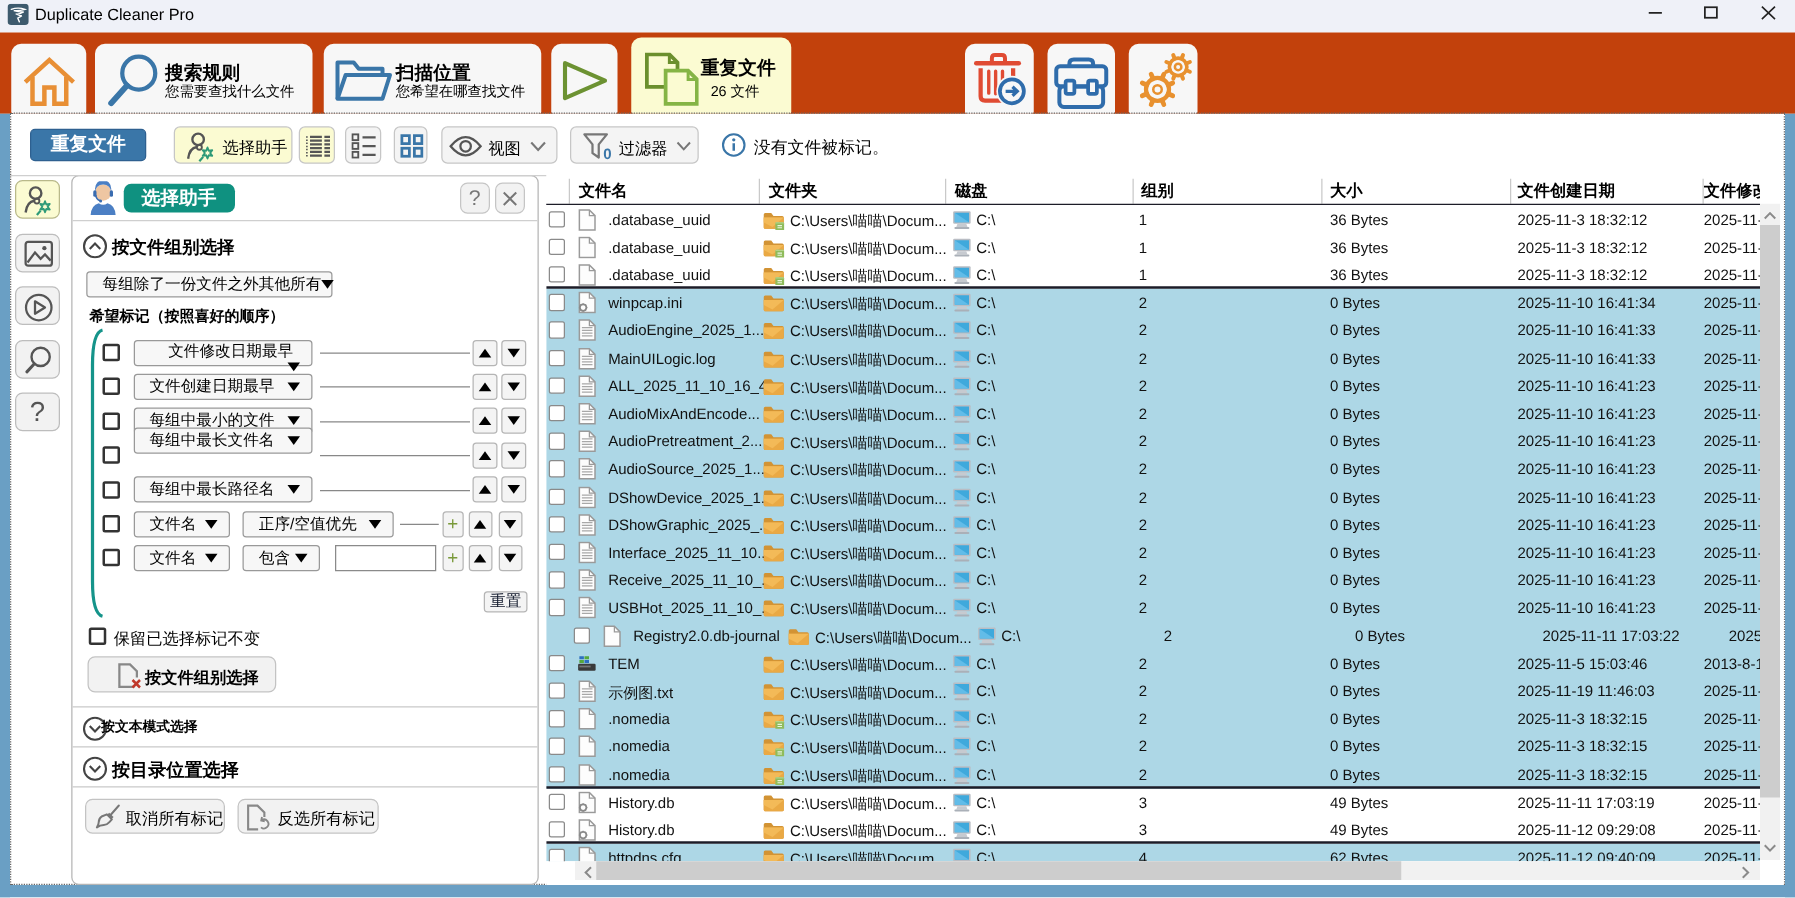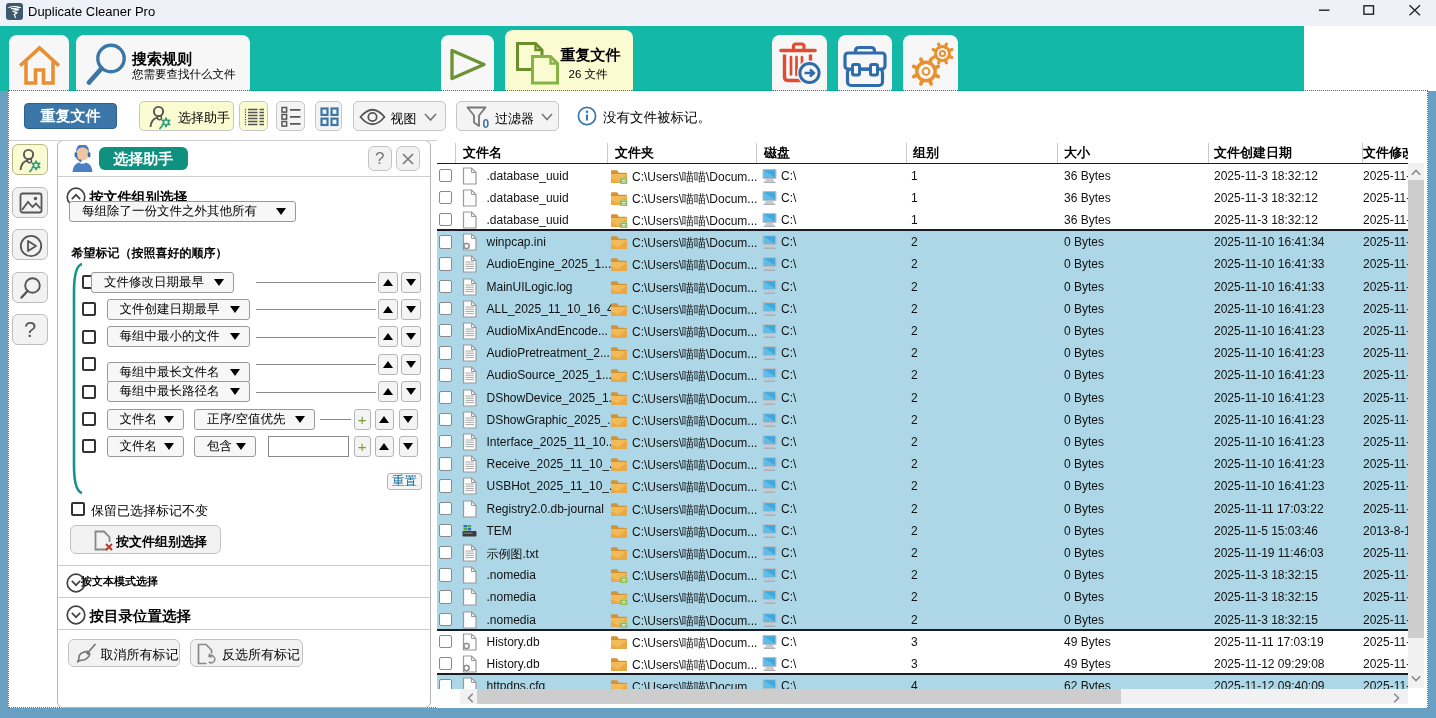--- a/index.html
+++ b/index.html
@@ -3,38 +3,38 @@
 <meta charset="utf-8">
 <style>
   * { margin:0; padding:0; box-sizing:border-box; }
   html,body { width:1436px; height:718px; overflow:hidden; }
   body { font-family:"Liberation Sans", sans-serif; position:relative; background:#fff; }
   .abs { position:absolute; }
   
   #titlebar { left:0; top:0; width:1436px; height:26px; background:#eff1f8; }
   #titlebar .tttext { position:absolute; left:28px; top:4px; font-size:13px; color:#000; }
   
-  #toolbar { left:0; top:26px; width:1304px; height:65px; background:#14b8a6; }
+  #toolbar { left:0; top:26px; width:1436px; height:65px; background:#c2410c; }
   .tbtn { position:absolute; top:9px; height:56px; background:#f7f7f7; border-radius:8px 8px 2px 2px; }
   .tbtn.sel { background:#fbfbd2; top:4px; height:61px; }
   .tbtn .t1 { position:absolute; top:16px; font-size:15px; line-height:15px; font-weight:bold; color:#000; white-space:nowrap; }
   .tbtn .t2 { position:absolute; top:33px; font-size:11.5px; line-height:13px; color:#000; white-space:nowrap; }
   .tbtn.sel .t1 { top:17px; } .tbtn.sel .t2 { top:38px; }
   #lstrip { left:0; top:91px; width:8px; height:627px; background:#6a9fc4; }
   #rstrip { left:1428px; top:91px; width:8px; height:627px; background:#6a9fc4; }
   #bbar { left:0; top:708px; width:1436px; height:10px; background:#6a9fc4; }
   #dash { left:8px; top:90px; width:1420px; height:618px; border:1px dotted #666; }
   
   .c2btn { position:absolute; background:#f4f4f4; border:1px solid #c6c6c6; border-radius:5px; }
   .c2btn.yel { background:#fbfbd2; }
   
   .dd { position:absolute; height:21px; background:#f7f7f7; border:1px solid #999; border-radius:3px; font-size:12.5px; color:#000; display:flex; align-items:center; }
   .dd .cap { padding-left:12px; white-space:nowrap; }
   .dd .tri { width:0; height:0; border-left:5.5px solid transparent; border-right:5.5px solid transparent; border-top:7px solid #000; margin-left:auto; margin-right:9px; }
-  .sbtn { position:absolute; height:21px; background:#f4f4f4; border:1px solid #b5b5b5; border-radius:3px; display:flex; align-items:center; justify-content:center; font-size:10px; color:#0369a1; }
+  .sbtn { position:absolute; height:21px; background:#f4f4f4; border:1px solid #b5b5b5; border-radius:3px; display:flex; align-items:center; justify-content:center; font-size:10px; color:#0f172a; }
   .tup { width:0; height:0; border-left:5px solid transparent; border-right:5px solid transparent; border-bottom:7px solid #000; }
   .tdn { width:0; height:0; border-left:5px solid transparent; border-right:5px solid transparent; border-top:7px solid #000; }
   .cb { position:absolute; width:14px; height:14px; background:#fff; border:2px solid #333; border-radius:2px; }
   .hline { position:absolute; height:1px; background:#888; }
   
   #tablearea { left:437px; top:140px; width:990px; height:568px; background:#fff; }
   .hcell { position:absolute; top:4px; font-size:13px; font-weight:bold; color:#000; white-space:nowrap; }
   .vsep { position:absolute; top:3px; width:1px; height:20px; background:#c9c9c9; }
   .trow { position:absolute; left:0; width:971px; height:22.2px; }
   .trow.blue { }
@@ -71,20 +71,28 @@
     </svg>
   </div>
   <div class="tbtn" style="left:76px;width:174px;">
     <svg class="abs" style="left:9px;top:8px" width="44" height="44" viewBox="0 0 44 44">
       <circle cx="26" cy="15.5" r="13.2" fill="none" stroke="#3a76a8" stroke-width="3.4"></circle>
       <path d="M16.5 25.5 L4 39.5" stroke="#3a76a8" stroke-width="4.8" stroke-linecap="round"></path>
     </svg>
     <div class="t1" style="left:56px;">搜索规则</div>
     <div class="t2" style="left:56px;">您需要查找什么文件</div>
   </div>
+  <div class="tbtn" style="left:258.5px;width:174.5px;">
+    <svg class="abs" style="left:7px;top:10px" width="48" height="40" viewBox="0 0 48 40">
+      <path d="M4 34 V5 H17 L21 10 H40 V15" fill="none" stroke="#3a76a8" stroke-width="3.2" stroke-linejoin="round"></path>
+      <path d="M4 34 L10.5 15 H46 L40 34 Z" fill="none" stroke="#3a76a8" stroke-width="3.2" stroke-linejoin="round"></path>
+    </svg>
+    <div class="t1" style="left:58px;">扫描位置</div>
+    <div class="t2" style="left:58px;">您希望在哪查找文件</div>
+  </div>
   <div class="tbtn" style="left:441px;width:53px;">
     <svg class="abs" style="left:8px;top:13px" width="40" height="33" viewBox="0 0 40 33">
       <path d="M3 2.5 L35 16.5 L3 30.5 Z" fill="none" stroke="#6c9232" stroke-width="3.3" stroke-linejoin="round"></path>
     </svg>
   </div>
   <div class="tbtn sel" style="left:504.5px;width:128.5px;">
     <svg class="abs" style="left:11px;top:12px" width="43" height="43" viewBox="0 0 43 43">
       <path d="M1.5 1.5 H19.5 L26 8 V27.5 H1.5 Z" fill="none" stroke="#6b8f2d" stroke-width="3"></path>
       <path d="M19.5 1.5 V8 H26" fill="none" stroke="#6b8f2d" stroke-width="2.4"></path>
       <path d="M16.5 14.5 H34.5 L41.5 21.5 V41 H16.5 Z" fill="#fbfbd2" stroke="#85b445" stroke-width="3"></path>
@@ -253,32 +261,32 @@
         <path d="M1 1 L11 11 M11 1 L1 11" stroke="#777" stroke-width="1.6"></path>
       </svg>
   </div>
   <div class="abs" style="left:0;top:35px;width:372px;height:1px;background:#cfcfcf;"></div>
 
   <svg class="abs" style="left:7.5px;top:45.5px" width="20" height="20" viewBox="0 0 20 20">
     <circle cx="10" cy="10" r="8.8" fill="none" stroke="#444" stroke-width="1.7"></circle>
     <path d="M5.8 12.2 L10 7.8 L14.2 12.2" fill="none" stroke="#444" stroke-width="1.7"></path>
   </svg>
   <div class="abs" style="left:31.5px;top:48px;font-size:14px;font-weight:bold;">按文件组别选择</div>
-  <div class="dd" style="left:11px;top:60px;width:227px;">
+  <div class="dd" style="left:11px;top:76px;width:197px;">
       <span class="cap">每组除了一份文件之外其他所有</span>
       <span class="tri"></span>
     </div>
   <div class="abs" style="left:13.5px;top:104px;font-size:12px;font-weight:bold;">希望标记（按照喜好的顺序）</div>
 
   <svg class="abs" style="left:12px;top:121px" width="14" height="233" viewBox="0 0 14 233">
     <path d="M12 2 Q4 4 4 30 V203 Q4 229 12 231" fill="none" stroke="#15948a" stroke-width="2.6"></path>
   </svg>
 
   <div class="cb" style="left:24px;top:134px;"></div>
-  <div class="dd" style="left:33px;top:130.5px;width:143px;">
+  <div class="dd" style="left:49px;top:130.5px;width:143px;flex-direction:column;">
       <span class="cap">文件修改日期最早</span>
       <span class="tri"></span>
     </div>
   <div class="hline" style="left:197.5px;top:141px;width:120.5px;"></div>
   <div class="sbtn" style="left:320px;top:130.5px;width:19.5px;">
       <span class="tup"></span>
     </div>
   <div class="sbtn" style="left:343px;top:130.5px;width:19.5px;">
       <span class="tdn"></span>
     </div>
@@ -303,21 +311,21 @@
     </div>
   <div class="hline" style="left:197.5px;top:195.8px;width:120.5px;"></div>
   <div class="sbtn" style="left:320px;top:185.3px;width:19.5px;">
       <span class="tup"></span>
     </div>
   <div class="sbtn" style="left:343px;top:185.3px;width:19.5px;">
       <span class="tdn"></span>
     </div>
 
   <div class="cb" style="left:24px;top:216.2px;"></div>
-  <div class="dd" style="left:48.5px;top:221px;width:143px;">
+  <div class="dd" style="left:48.5px;top:201px;width:143px;">
       <span class="cap">每组中最长文件名</span>
       <span class="tri"></span>
     </div>
   <div class="hline" style="left:197.5px;top:223.2px;width:120.5px;"></div>
   <div class="sbtn" style="left:320px;top:212.7px;width:19.5px;">
       <span class="tup"></span>
     </div>
   <div class="sbtn" style="left:343px;top:212.7px;width:19.5px;">
       <span class="tdn"></span>
     </div>
@@ -760,21 +768,21 @@
 <span class="fol">C:\Users\喵喵\Docum...</span>
 <svg class="abs" style="left:324px;top:3px" width="17" height="16">
           <use href="#i-pc"></use>
         </svg>
 <span class="dsk">C:\</span>
 <span class="grp">2</span>
         <span class="sz">0 Bytes</span>
         <span class="dt">2025-11-10 16:41:23</span>
         <span class="md">2025-11-10 16:41:23</span>
 </div>
-<div class="trow blue" style="top:357.5px;">
+<div class="trow blue" style="top:357.5px;margin-left:20px;">
 <div class="rcb"></div>
 <svg class="fic" width="16" height="18">
           <use href="#i-doc"></use>
         </svg>
 <span class="nm">Registry2.0.db-journal</span>
 <svg class="abs" style="left:173px;top:3px" width="18" height="16">
           <use href="#i-folder"></use>
         </svg>
 <span class="fol">C:\Users\喵喵\Docum...</span>
 <svg class="abs" style="left:324px;top:3px" width="17" height="16">

